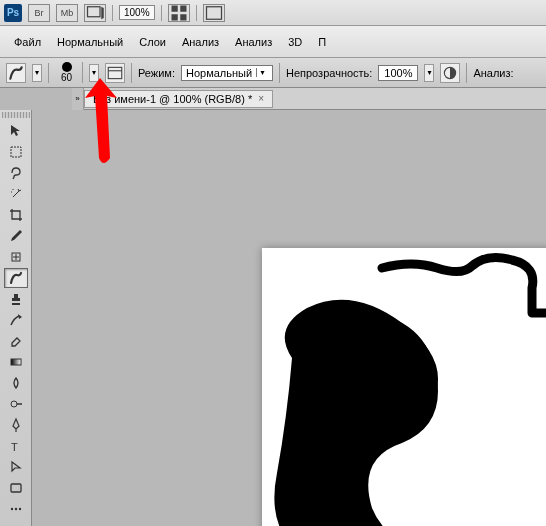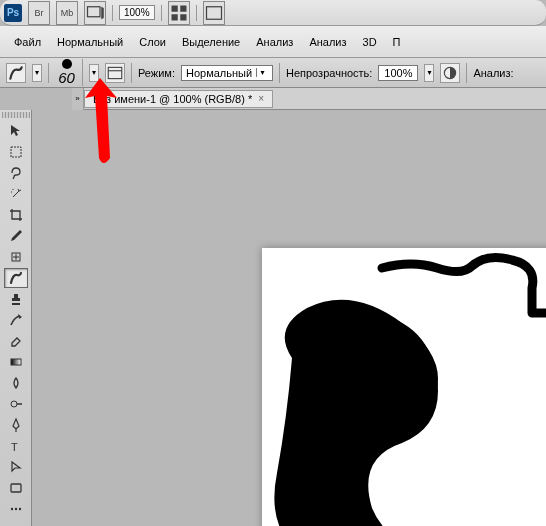--- a/index.html
+++ b/index.html
@@ -1,31 +1,31 @@
 <!DOCTYPE html>
 <html><head>
 <meta charset="utf-8">
 <style>
 * { margin: 0; padding: 0; box-sizing: border-box; font-family: Tahoma, Arial, sans-serif; font-size: 11px; }
 body { background: #b8b8b8; width: 546px; height: 526px; overflow: hidden; position: relative; }
 
-.titlebar { height: 26px; background: linear-gradient(to bottom, #e8e8e8, #d8d8d8); border-bottom: 1px solid #999; display: flex; align-items: center; padding: 0 4px; gap: 6px; border-radius: 11px; }
+.titlebar { height: 26px; background: linear-gradient(to bottom, #e8e8e8, #d8d8d8); border-bottom: 1px solid #999; display: flex; align-items: center; padding: 0 4px; gap: 6px; }
 .ps-logo { width: 18px; height: 18px; background: #0a4076; color: #89c7f5; display: flex; align-items: center; justify-content: center; font-weight: bold; font-size: 10px; border-radius: 2px; }
-.tb-btn { width: 22px; height: 24px; background: #e0e0e0; border: 1px solid #888; display: flex; align-items: center; justify-content: center; font-size: 9px; color: #444; text-align: center; }
+.tb-btn { width: 22px; height: 18px; background: #e0e0e0; border: 1px solid #888; display: flex; align-items: center; justify-content: center; font-size: 9px; color: #444; text-align: center; }
 .tb-sep { width: 1px; height: 16px; background: #999; }
 .zoom-box { padding: 1px 4px; border: 1px solid #888; background: #f8f8f8; font-size: 10px; }
 
 .menubar { height: 32px; background: linear-gradient(to bottom, #eeeeee, #dddddd); border-bottom: 1px solid #999; display: flex; align-items: center; padding: 13px 6px; }
 .menu-item { padding: 2px 8px; cursor: pointer; }
 
 .optbar { height: 30px; background: linear-gradient(to bottom, #dcdcdc, #c8c8c8); border-bottom: 1px solid #888; display: flex; align-items: center; padding: 0 6px; gap: 6px; }
 .optbar .tool-ic { width: 20px; height: 20px; border: 1px solid #999; background: #eee; display: flex; align-items: center; justify-content: center; }
 .brush-preset { display: flex; flex-direction: column; align-items: center; width: 28px; border-right: 1px solid #999; padding-right: 4px; }
 .brush-dot { width: 10px; height: 10px; background: #000; border-radius: 50%; }
-.brush-size-lbl { font-size: 15px; font-style: italic; }
+.brush-size-lbl { font-size: 10px; }
 .dd-arrow { width: 10px; height: 18px; border: 1px solid #999; background: #eee; display: flex; align-items: center; justify-content: center; font-size: 8px; }
 .opt-label { font-size: 11px; }
 .select-box { border: 1px solid #777; background: #fff; padding: 1px 4px; width: 92px; display: flex; align-items: center; justify-content: space-between; }
 .num-input { width: 40px; border: 1px solid #777; background: #fff; padding: 1px 2px; text-align: center; }
 .small-dd { width: 12px; border-left: 1px solid #777; text-align: center; font-size: 8px; }
 
 .tabbar { height: 22px; background: #d0d0d0; border-bottom: 1px solid #888; display: flex; align-items: center; margin-left: 36px; }
 .tabbar-left { width: 12px; height: 22px; background: #c0c0c0; border-right: 1px solid #999; display: flex; align-items: center; justify-content: center; font-size: 8px; }
 .doc-tab { background: #eaeaea; border: 1px solid #999; padding: 2px 8px; display: flex; align-items: center; gap: 6px; }
 .tab-close { font-size: 10px; color: #666; cursor: pointer; }
@@ -73,21 +73,20 @@
       <svg viewBox="0 0 16 16">
         <rect x="2" y="3" width="12" height="10" fill="none" stroke="#444"></rect>
       </svg>
     </div>
 </div>
 
 <div class="menubar">
   <div class="menu-item">Файл</div>
   <div class="menu-item">Нормальный</div>
   <div class="menu-item">Слои</div>
-  <div class="menu-item">Выделение</div>
   <div class="menu-item">Анализ</div>
   <div class="menu-item">Анализ</div>
   <div class="menu-item">3D</div>
   <div class="menu-item">П</div>
 </div>
 
 <div class="optbar">
   <div class="tool-ic">
       <svg viewBox="0 0 16 16">
         <path d="M3 13 Q5 4 9 5 Q12 6 13 3" stroke="#333" stroke-width="2" fill="none" stroke-linecap="round"></path>

